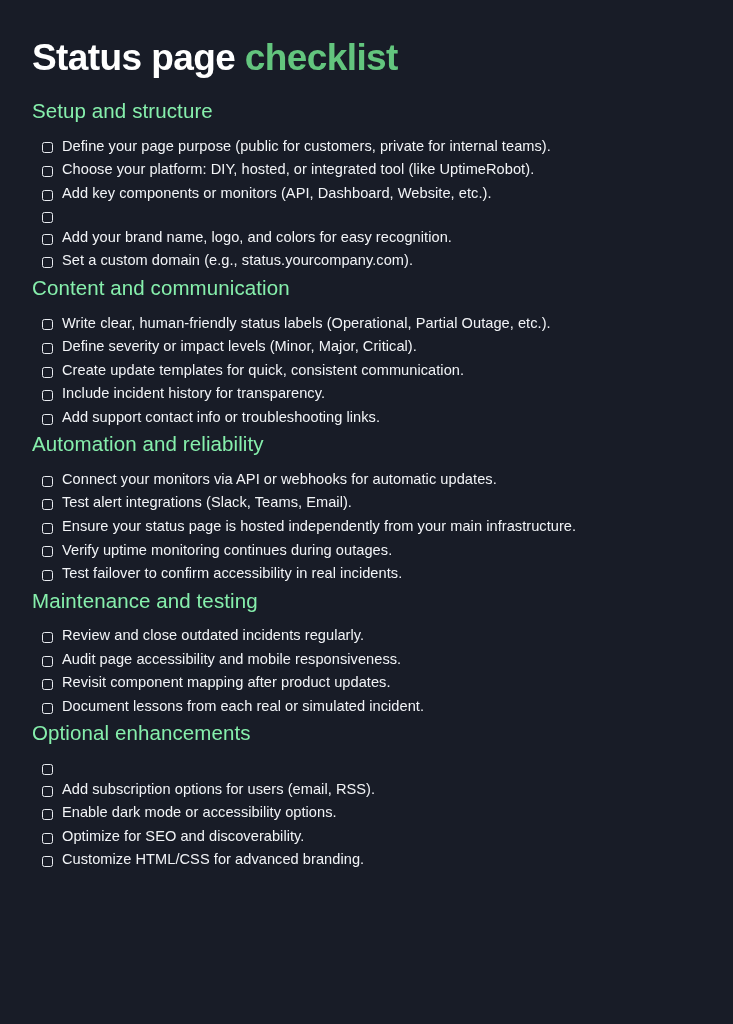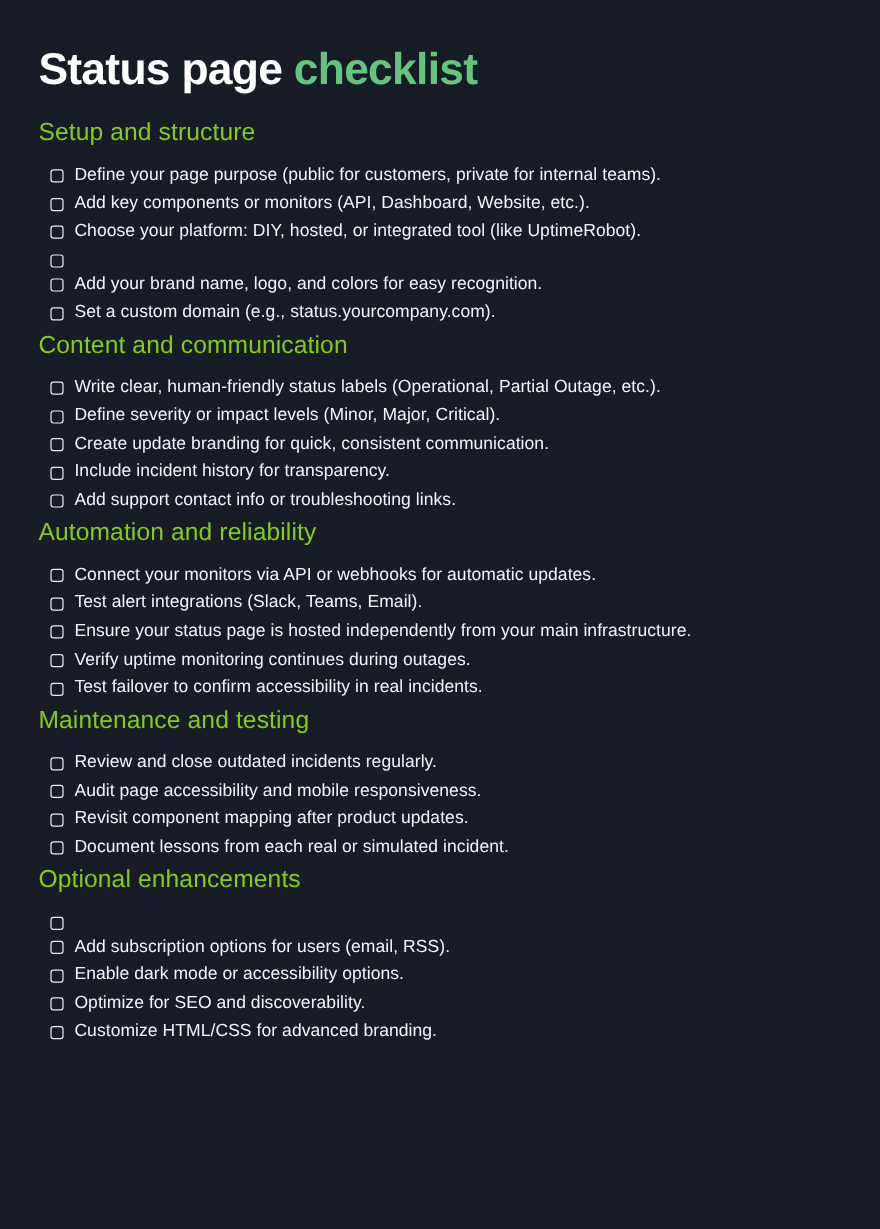--- a/index.html
+++ b/index.html
@@ -35,33 +35,33 @@
     color: #63c57e;
   }
   .section {
   }
   .section:first-of-type {
     margin-top: 21px;
   }
   .section-heading {
     font-size: 20.5px;
     font-weight: normal;
-    color: #84cc16;
+    color: #86efac;
     margin: 0 0 14px 0;
     line-height: 1.2;
     letter-spacing: 0.1px;
   }
   .items {
     list-style: none;
     margin: 0;
     padding: 0;
   }
   .item {
     display: flex;
-    align-items: flex-start;
+    align-items: center;
     margin: 0 0 6.2px 0;
     padding-left: 10px;
   }
   .checkbox {
     flex: 0 0 auto;
     width: 11px;
     height: 11px;
     border: 1.6px solid #e9ecf1;
     border-radius: 2.5px;
     box-sizing: border-box;
@@ -88,28 +88,28 @@
 
     <section class="section">
       <h2 class="section-heading">Setup and structure</h2>
       <ul class="items">
         <li class="item">
           <span class="checkbox"></span>
           <span class="item-label">Define your page purpose (public for customers, private for internal teams).</span>
         </li>
         <li class="item">
           <span class="checkbox"></span>
+          <span class="item-label">Choose your platform: DIY, hosted, or integrated tool (like UptimeRobot).</span>
+        </li>
+        <li class="item">
+          <span class="checkbox"></span>
           <span class="item-label">Add key components or monitors (API, Dashboard, Website, etc.).</span>
         </li>
         <li class="item">
           <span class="checkbox"></span>
-          <span class="item-label">Choose your platform: DIY, hosted, or integrated tool (like UptimeRobot).</span>
-        </li>
-        <li class="item">
-          <span class="checkbox"></span>
         </li>
         <li class="item">
           <span class="checkbox"></span>
           <span class="item-label">Add your brand name, logo, and colors for easy recognition.</span>
         </li>
         <li class="item">
           <span class="checkbox"></span>
           <span class="item-label">Set a custom domain (e.g., status.yourcompany.com).</span>
         </li>
       </ul>
@@ -121,21 +121,21 @@
         <li class="item">
           <span class="checkbox"></span>
           <span class="item-label">Write clear, human-friendly status labels (Operational, Partial Outage, etc.).</span>
         </li>
         <li class="item">
           <span class="checkbox"></span>
           <span class="item-label">Define severity or impact levels (Minor, Major, Critical).</span>
         </li>
         <li class="item">
           <span class="checkbox"></span>
-          <span class="item-label">Create update branding for quick, consistent communication.</span>
+          <span class="item-label">Create update templates for quick, consistent communication.</span>
         </li>
         <li class="item">
           <span class="checkbox"></span>
           <span class="item-label">Include incident history for transparency.</span>
         </li>
         <li class="item">
           <span class="checkbox"></span>
           <span class="item-label">Add support contact info or troubleshooting links.</span>
         </li>
       </ul>

